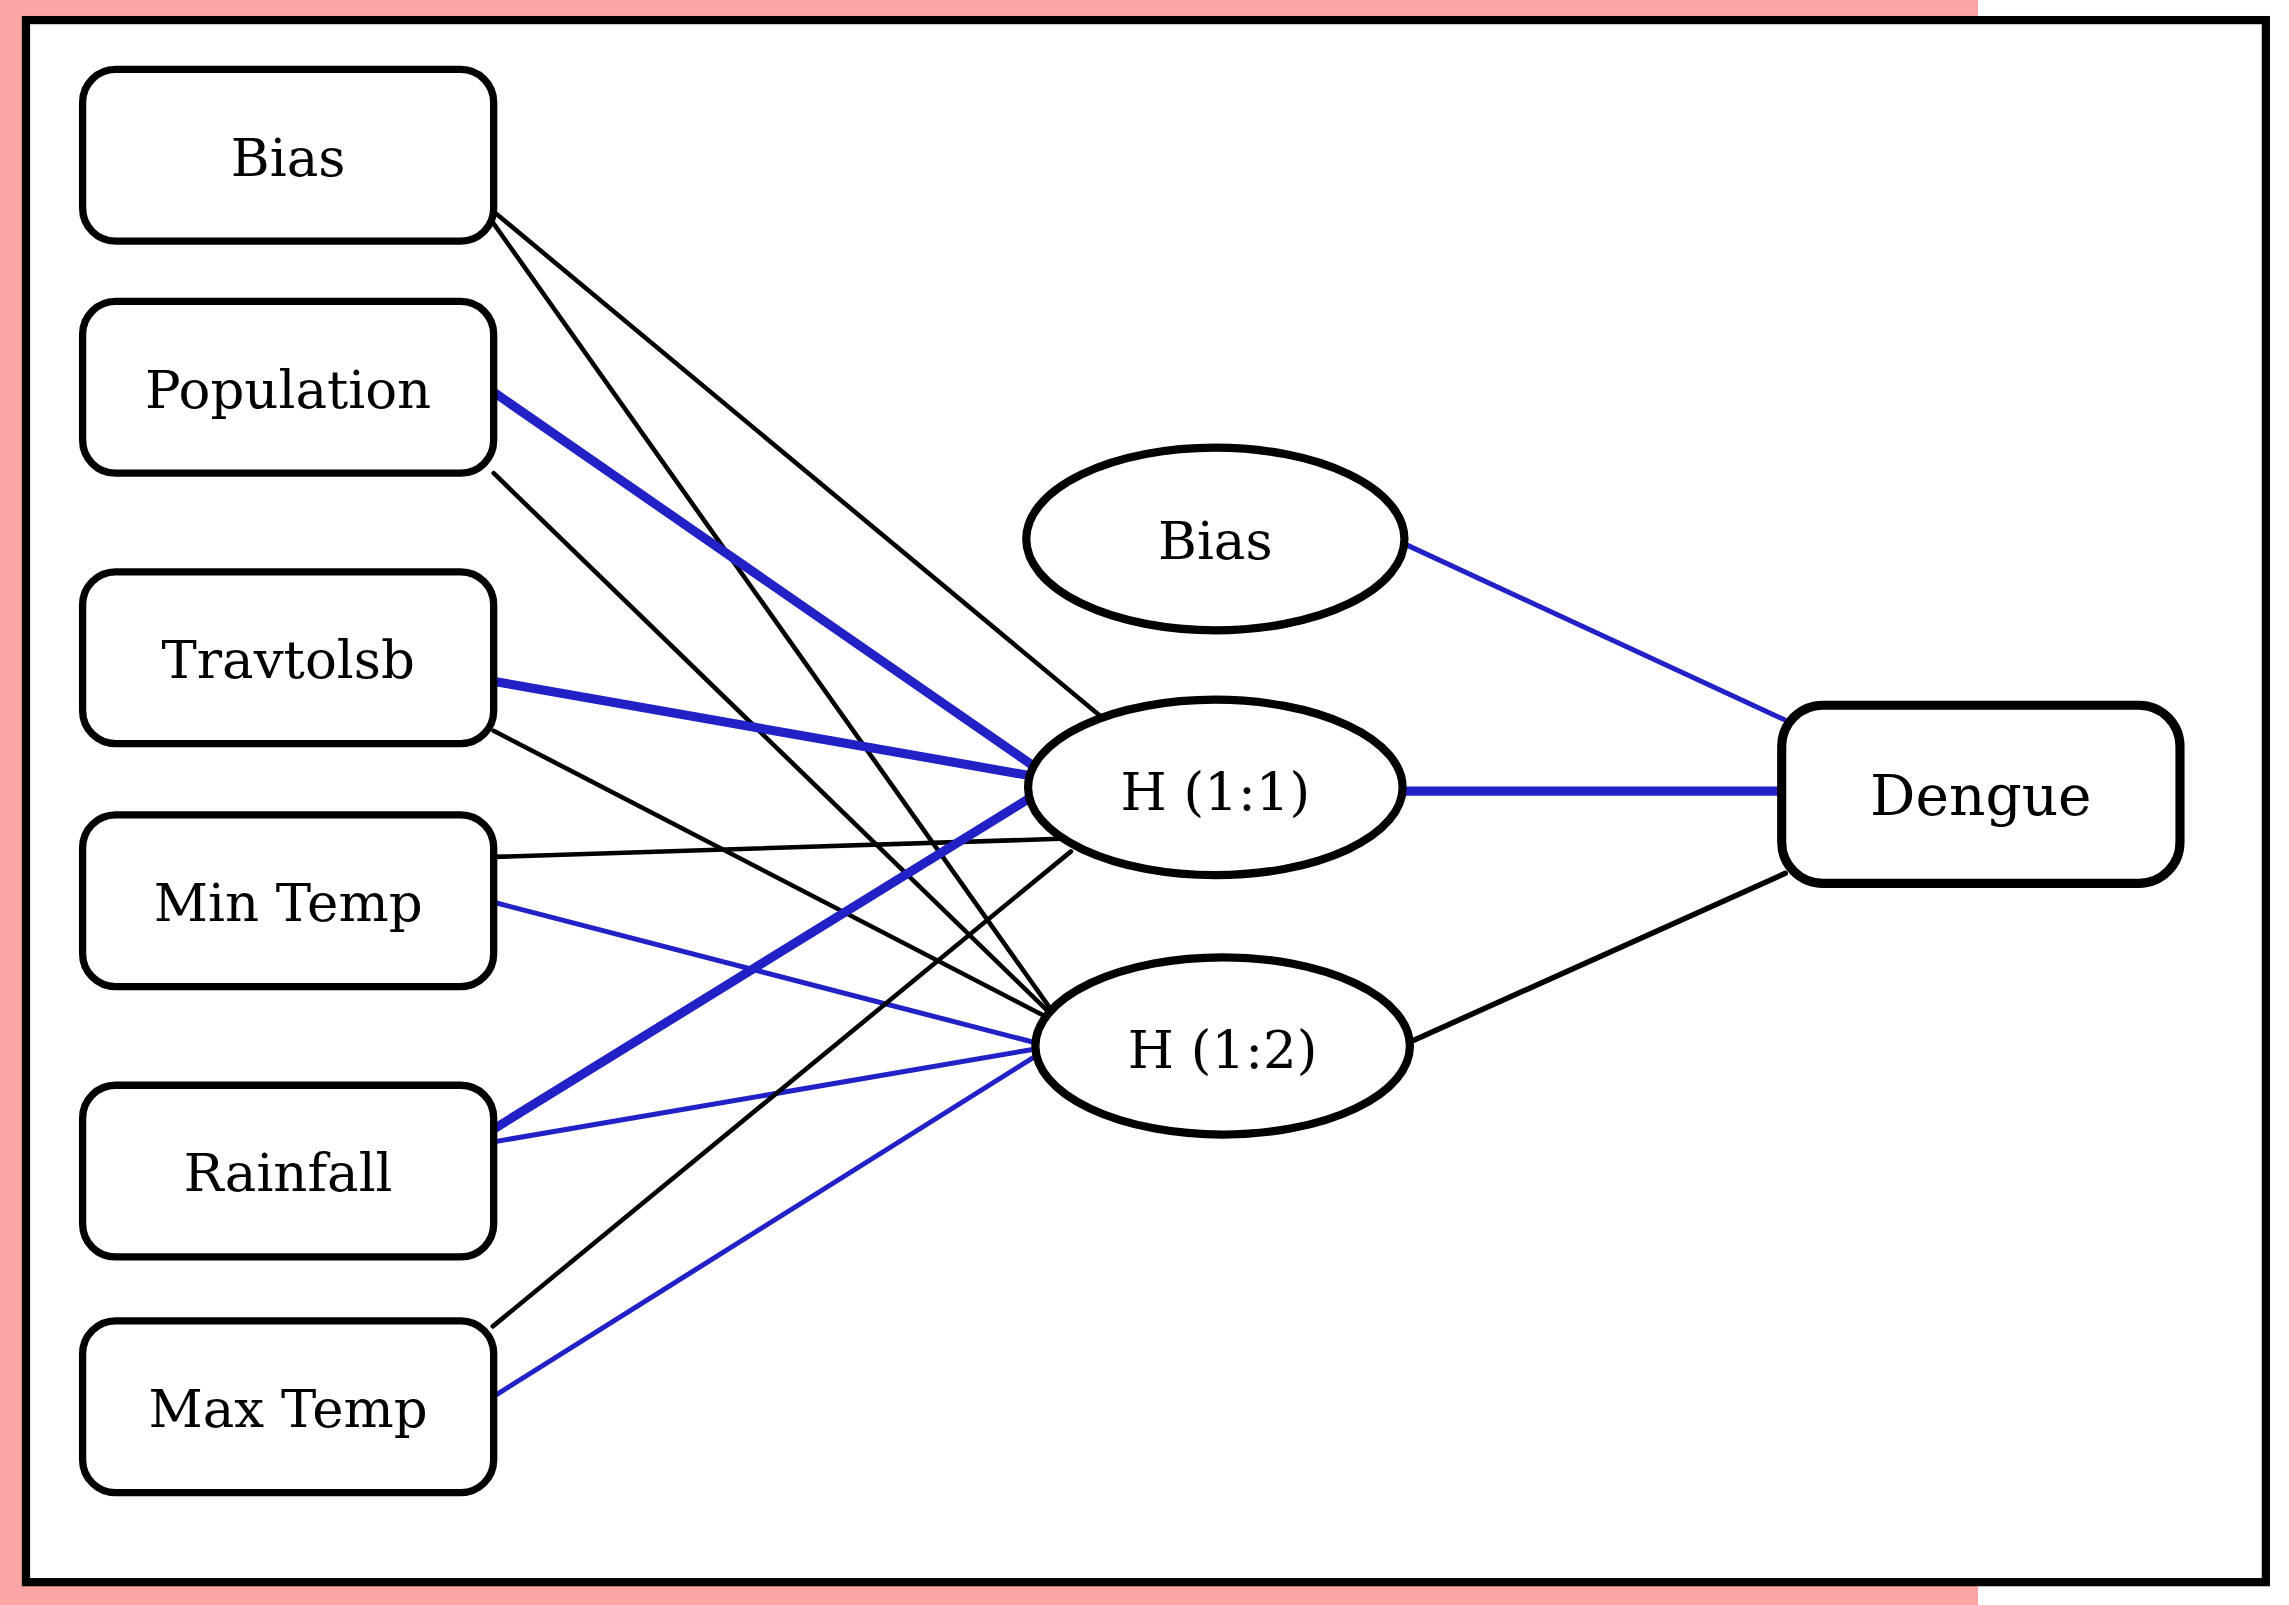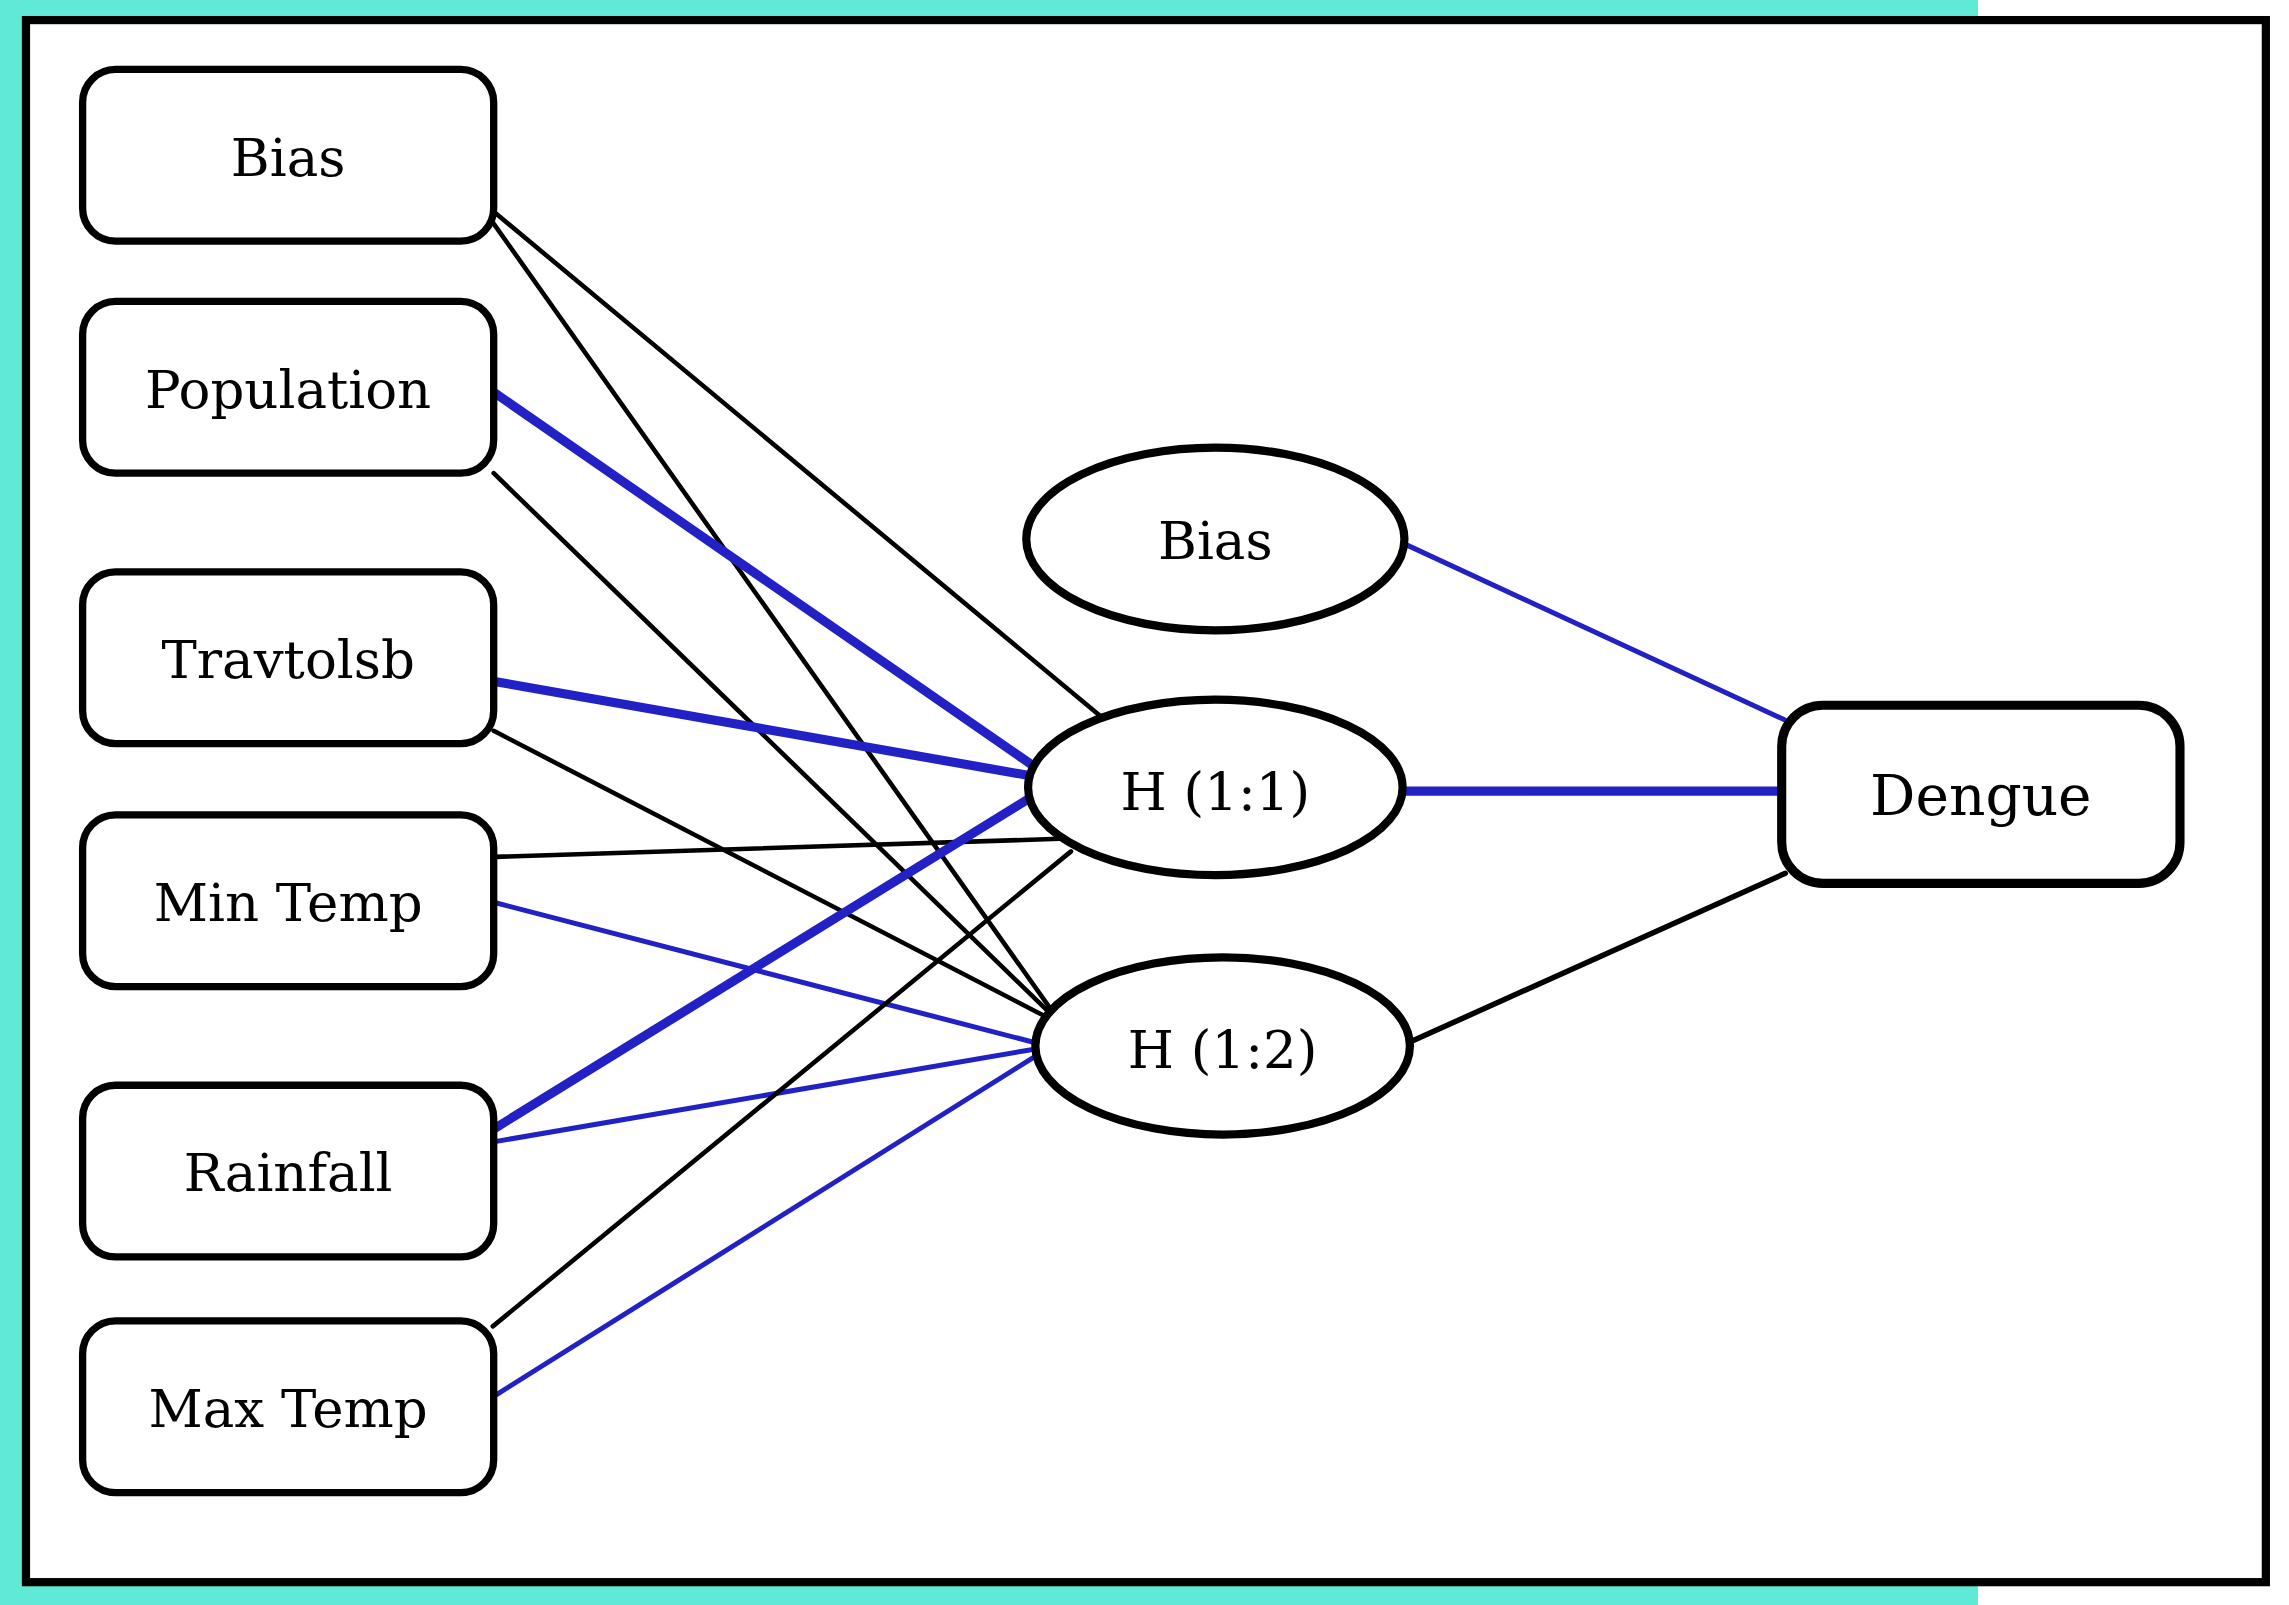--- a/index.html
+++ b/index.html
@@ -3,21 +3,21 @@
 <meta charset="utf-8">
 <style>
   html, body {
     margin: 0;
     padding: 0;
     background: #ffffff;
   }
   .canvas-wrap {
     width: 1978px;
     height: 1605px;
-    background: #5eead4;
+    background: #fca5a5;
     position: relative;
   }
   svg {
     display: block;
   }
   .node-label {
     font-family: "DejaVu Serif", "Liberation Serif", serif;
     font-size: 58px;
     fill: #000000;
     text-anchor: middle;

